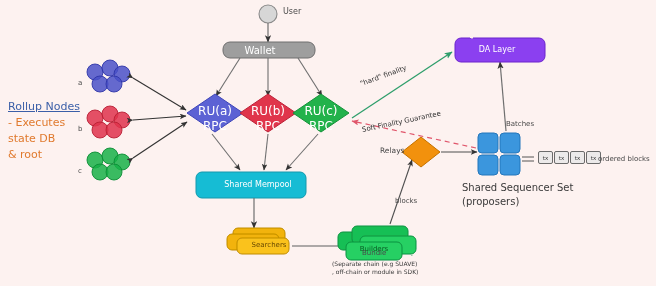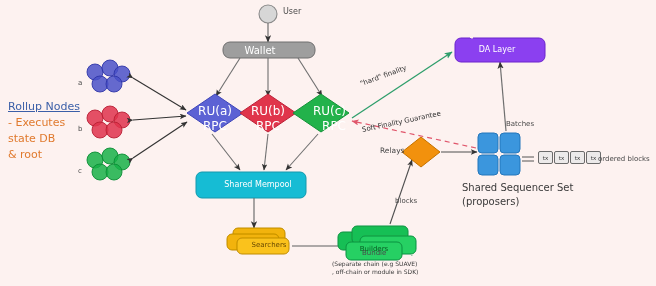--- a/index.html
+++ b/index.html
@@ -215,21 +215,21 @@
 </svg>
 
 <div class="lbl" style="left:283px; top:7px; font-size:8px;">User</div>
 
 <div class="node-label" style="left:222px; top:45px; width:76px; font-size:10px; color:#ffffff;">Wallet</div>
 
 <div class="node-label" style="left:190px; top:104px; width:50px; color:#ffffff;">RU(a)
 RPC</div>
 <div class="node-label" style="left:243px; top:104px; width:50px; color:#ffffff;">RU(b)
 RPC</div>
-<div class="node-label" style="left:296px; top:104px; width:50px; color:#ffffff;text-align:right;">RU(c)
+<div class="node-label" style="left:296px; top:104px; width:50px; color:#ffffff;">RU(c)
 RPC</div>
 
 <div class="sidenote" style="left:8px; top:99px;">
   <span class="hd">Rollup Nodes</span>
   <span class="bd" style="white-space:pre-line;">- Executes
 state DB
 &amp; root</span>
 </div>
 
 <div class="lbl" style="left:78px; top:79px; font-size:7px;">a</div>

